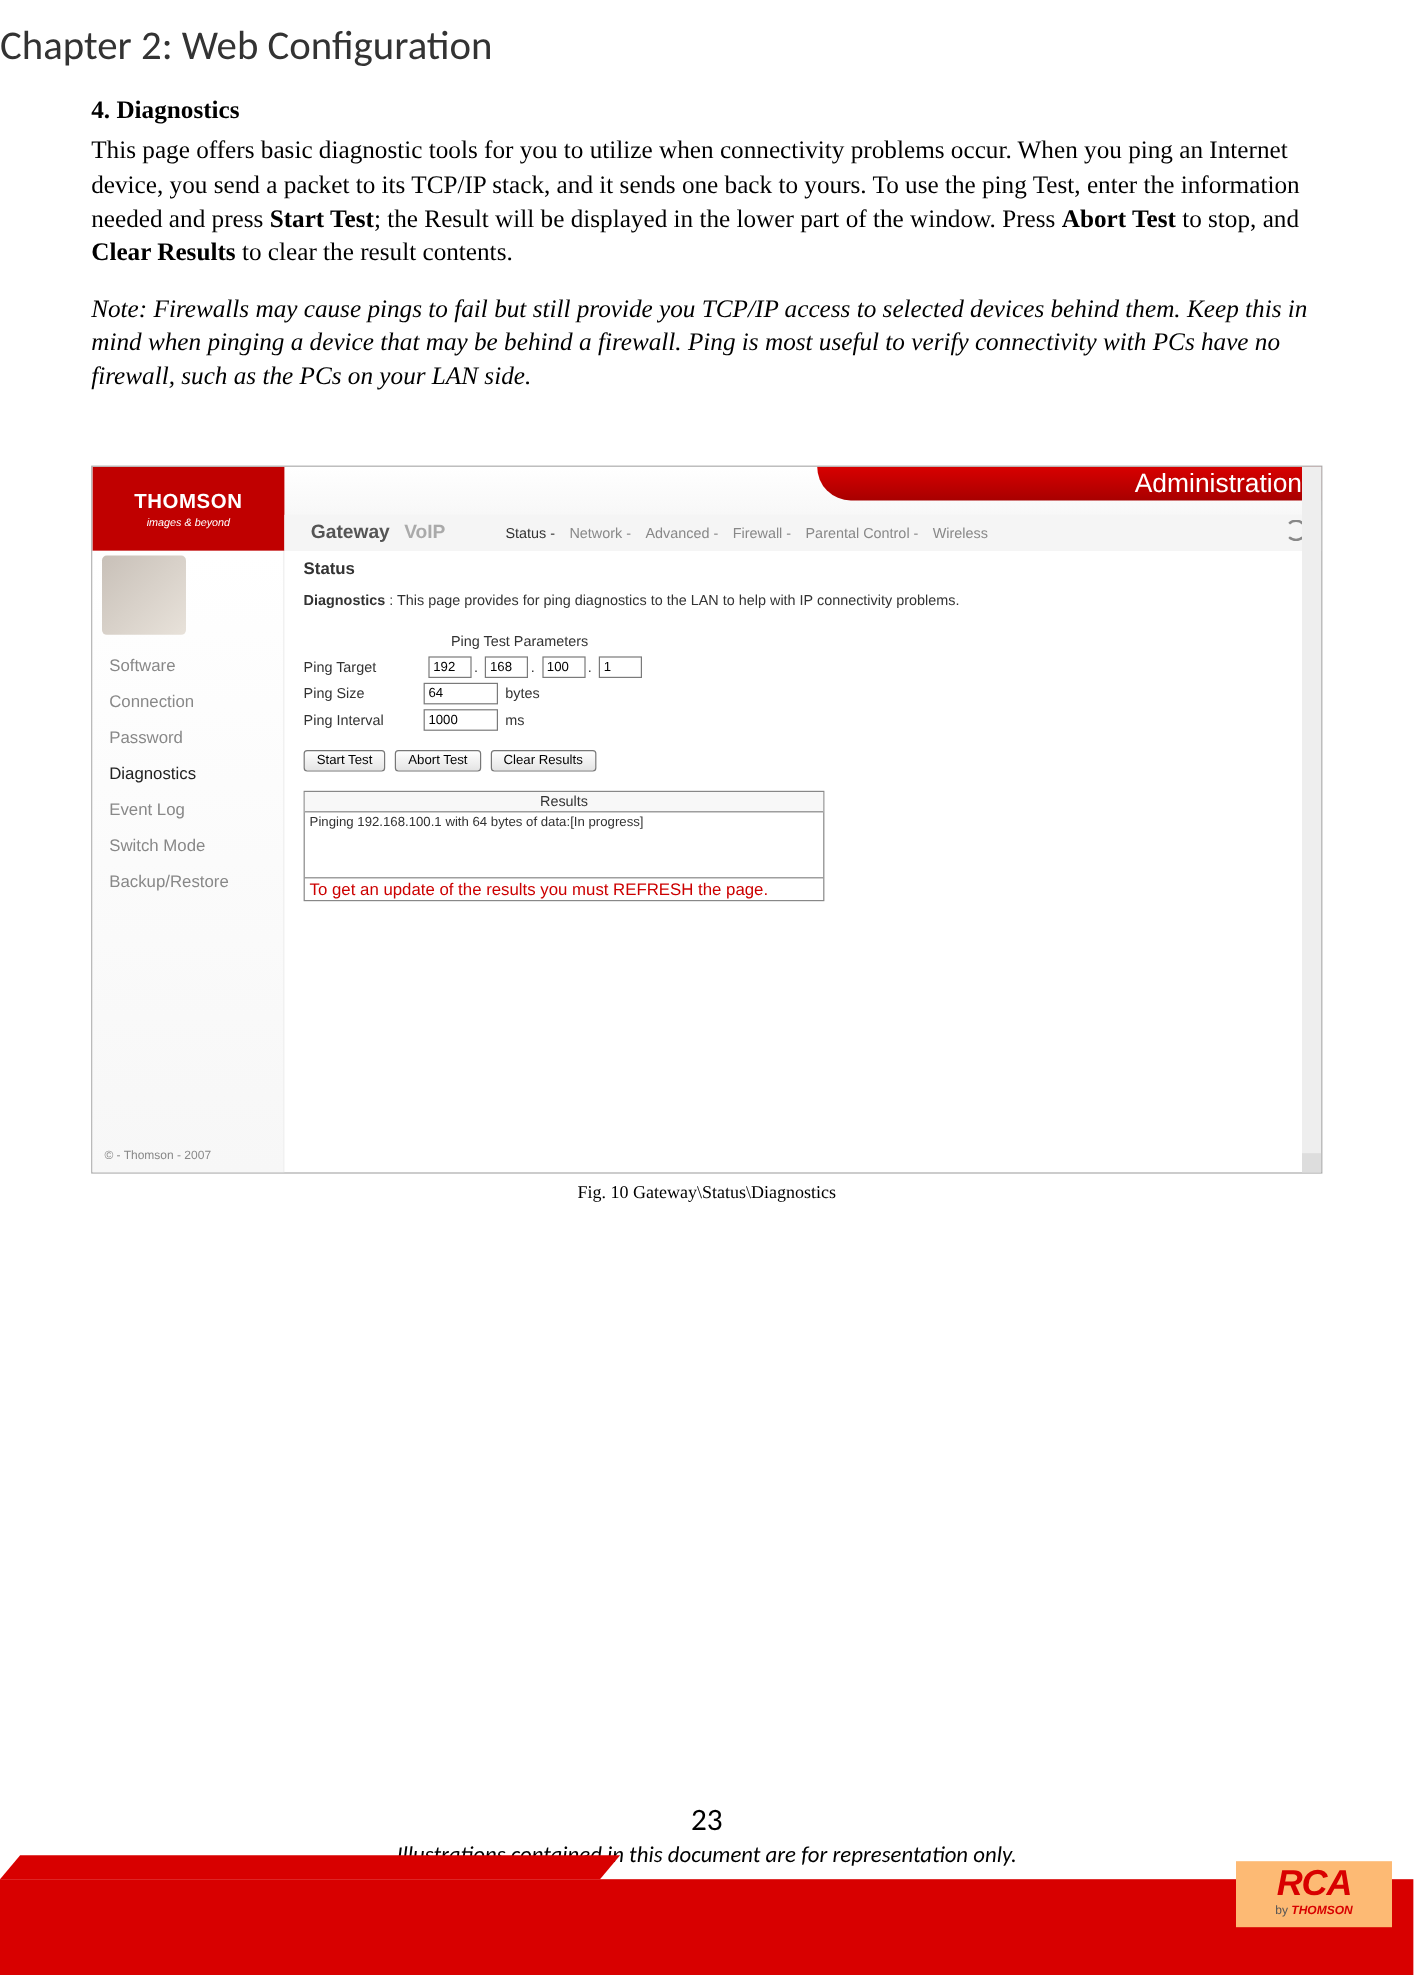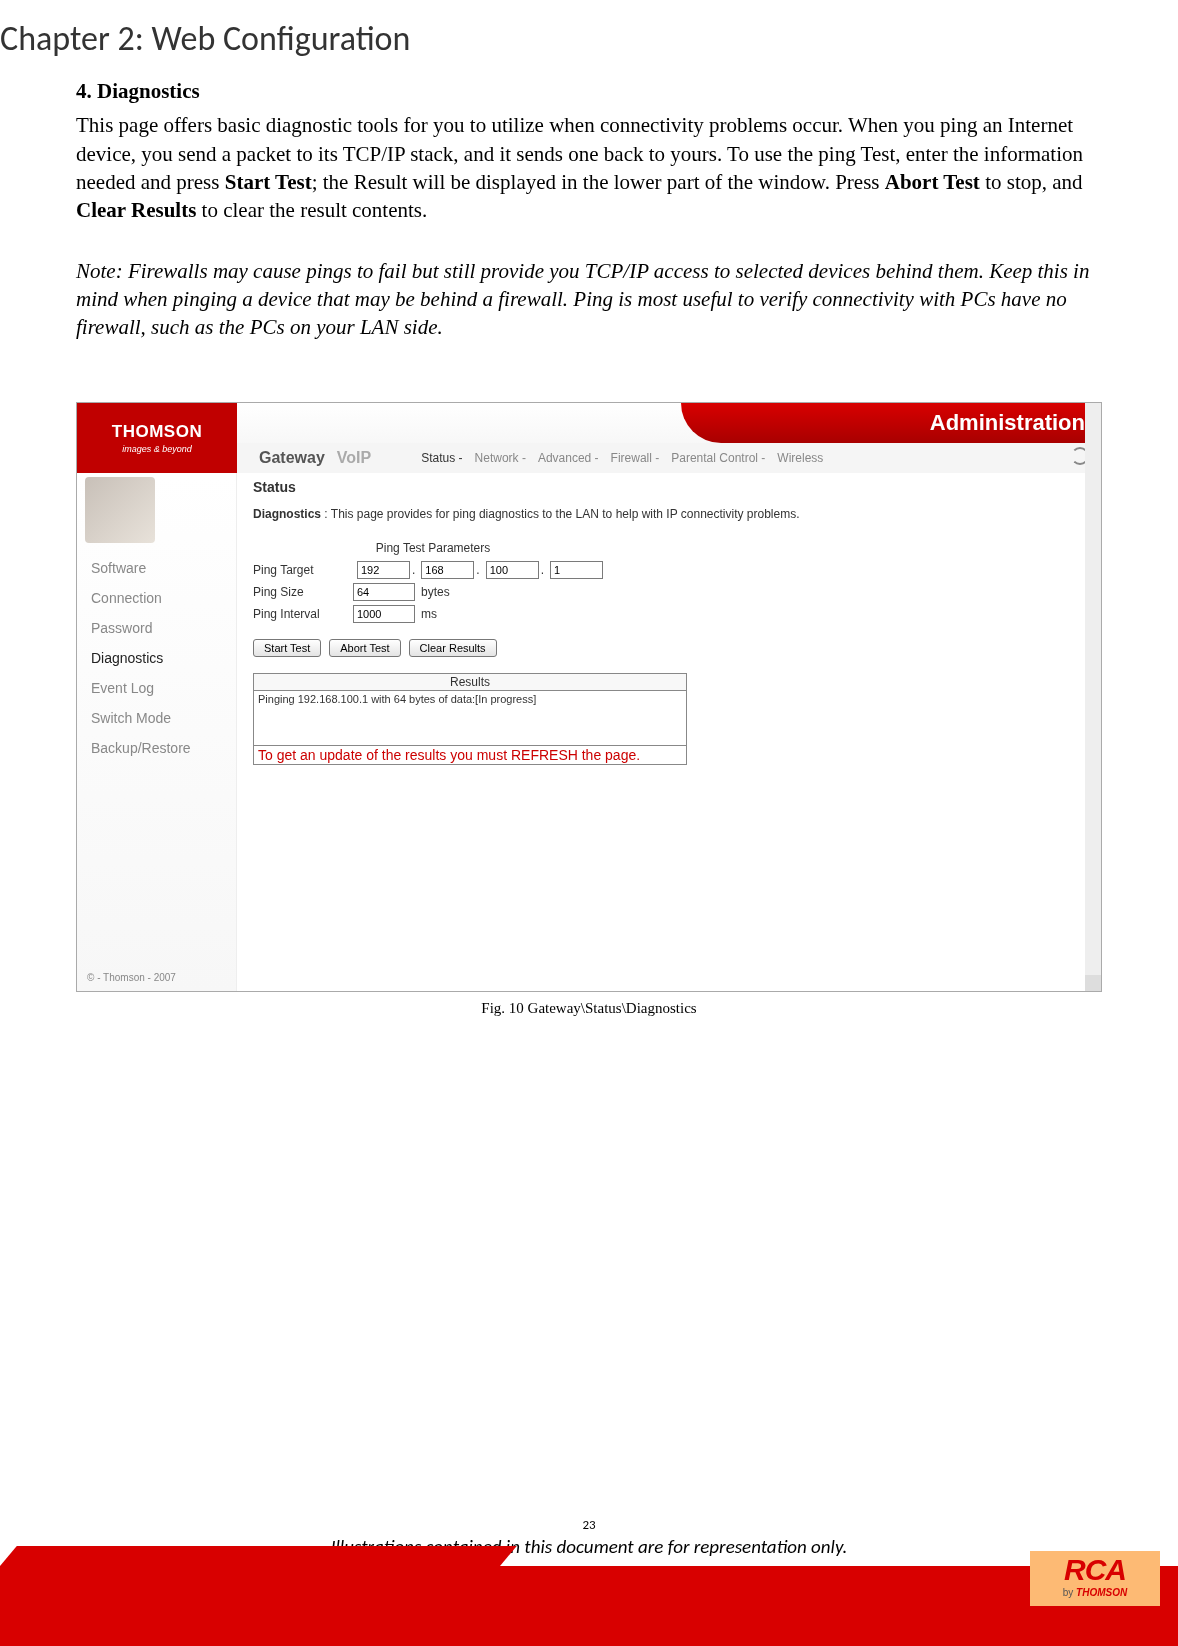--- a/index.html
+++ b/index.html
@@ -17,21 +17,21 @@
     color: #333;
     text-align: left;
     padding: 18px 60px 0 0;
   }
   .content {
     padding: 18px 76px 0 76px;
     font-size: 21px;
     line-height: 1.35;
   }
   .section-title { font-weight: bold; margin-bottom: 6px; }
-  .para { margin-bottom: 32px; }
+  .para { margin-bottom: 18px; }
   .note { font-style: italic; margin-bottom: 14px; }
   .b { font-weight: bold; }
 
   .screenshot {
     margin: 60px 76px 0 76px;
     border: 1px solid #aaa;
     height: 590px;
     background: #fff;
     font-family: Arial, Helvetica, sans-serif;
     font-size: 12px;
@@ -48,29 +48,28 @@
     width: 160px; height: 70px;
     background: #c00000;
     color: #fff;
     display: flex; flex-direction: column; align-items: center; justify-content: center;
     font-family: Arial, sans-serif;
   }
   .logo-text { font-size: 17px; font-weight: bold; letter-spacing: 0.5px; }
   .logo-sub { font-size: 9px; font-style: italic; margin-top: 2px; }
   .admin-banner {
     position: absolute; right: 0; top: 0;
-    height: 40px; width: 420px;
+    height: 28px; width: 420px;
     background: linear-gradient(#d80000,#a80000);
     color: #fff;
     font-size: 22px;
     font-family: "Trebuchet MS", sans-serif;
     display: flex; align-items: center; justify-content: flex-end;
     padding-right: 16px;
     border-radius: 0 0 0 60px;
-    font-weight: bold;
   }
   .nav-row {
     position: absolute; left: 160px; right: 0; top: 40px; height: 30px;
     display: flex; align-items: center;
     padding-left: 22px;
     font-size: 13px;
     color: #888;
     gap: 4px;
     background: #f5f5f5;
   }
@@ -125,21 +124,21 @@
   .param-row .unit { margin-left: 6px; }
   .ip-inputs { display: flex; align-items: center; gap: 2px; }
   input[type="text"] {
     font-family: Arial, sans-serif;
     font-size: 11px;
     padding: 1px 3px;
     border: 1px solid #7a7a7a;
     background: #fff;
     height: 18px;
   }
-  .ip-seg { width: 53px; margin-left: 4px; }
+  .ip-seg { width: 36px; margin-left: 4px; }
   .val-box { width: 62px; }
 
   .btn-row { margin-top: 14px; display: flex; gap: 8px; }
   .btn {
     font-family: Arial, sans-serif;
     font-size: 11px;
     padding: 2px 10px;
     background: linear-gradient(#fff,#e4e4e4);
     border: 1px solid #777;
     border-radius: 3px;
@@ -182,21 +181,21 @@
     margin-top: 8px;
     font-family: "Times New Roman", serif;
   }
 
   .page-num {
     position: absolute;
     left: 0; right: 0;
     bottom: 114px;
     text-align: center;
     font-family: Calibri, sans-serif;
-    font-size: 13px;
+    font-size: 26px;
   }
   .footer-note {
     position: absolute;
     left: 0; right: 0;
     bottom: 88px;
     text-align: center;
     font-family: Calibri, sans-serif;
     font-style: italic;
     font-size: 19px;
   }

